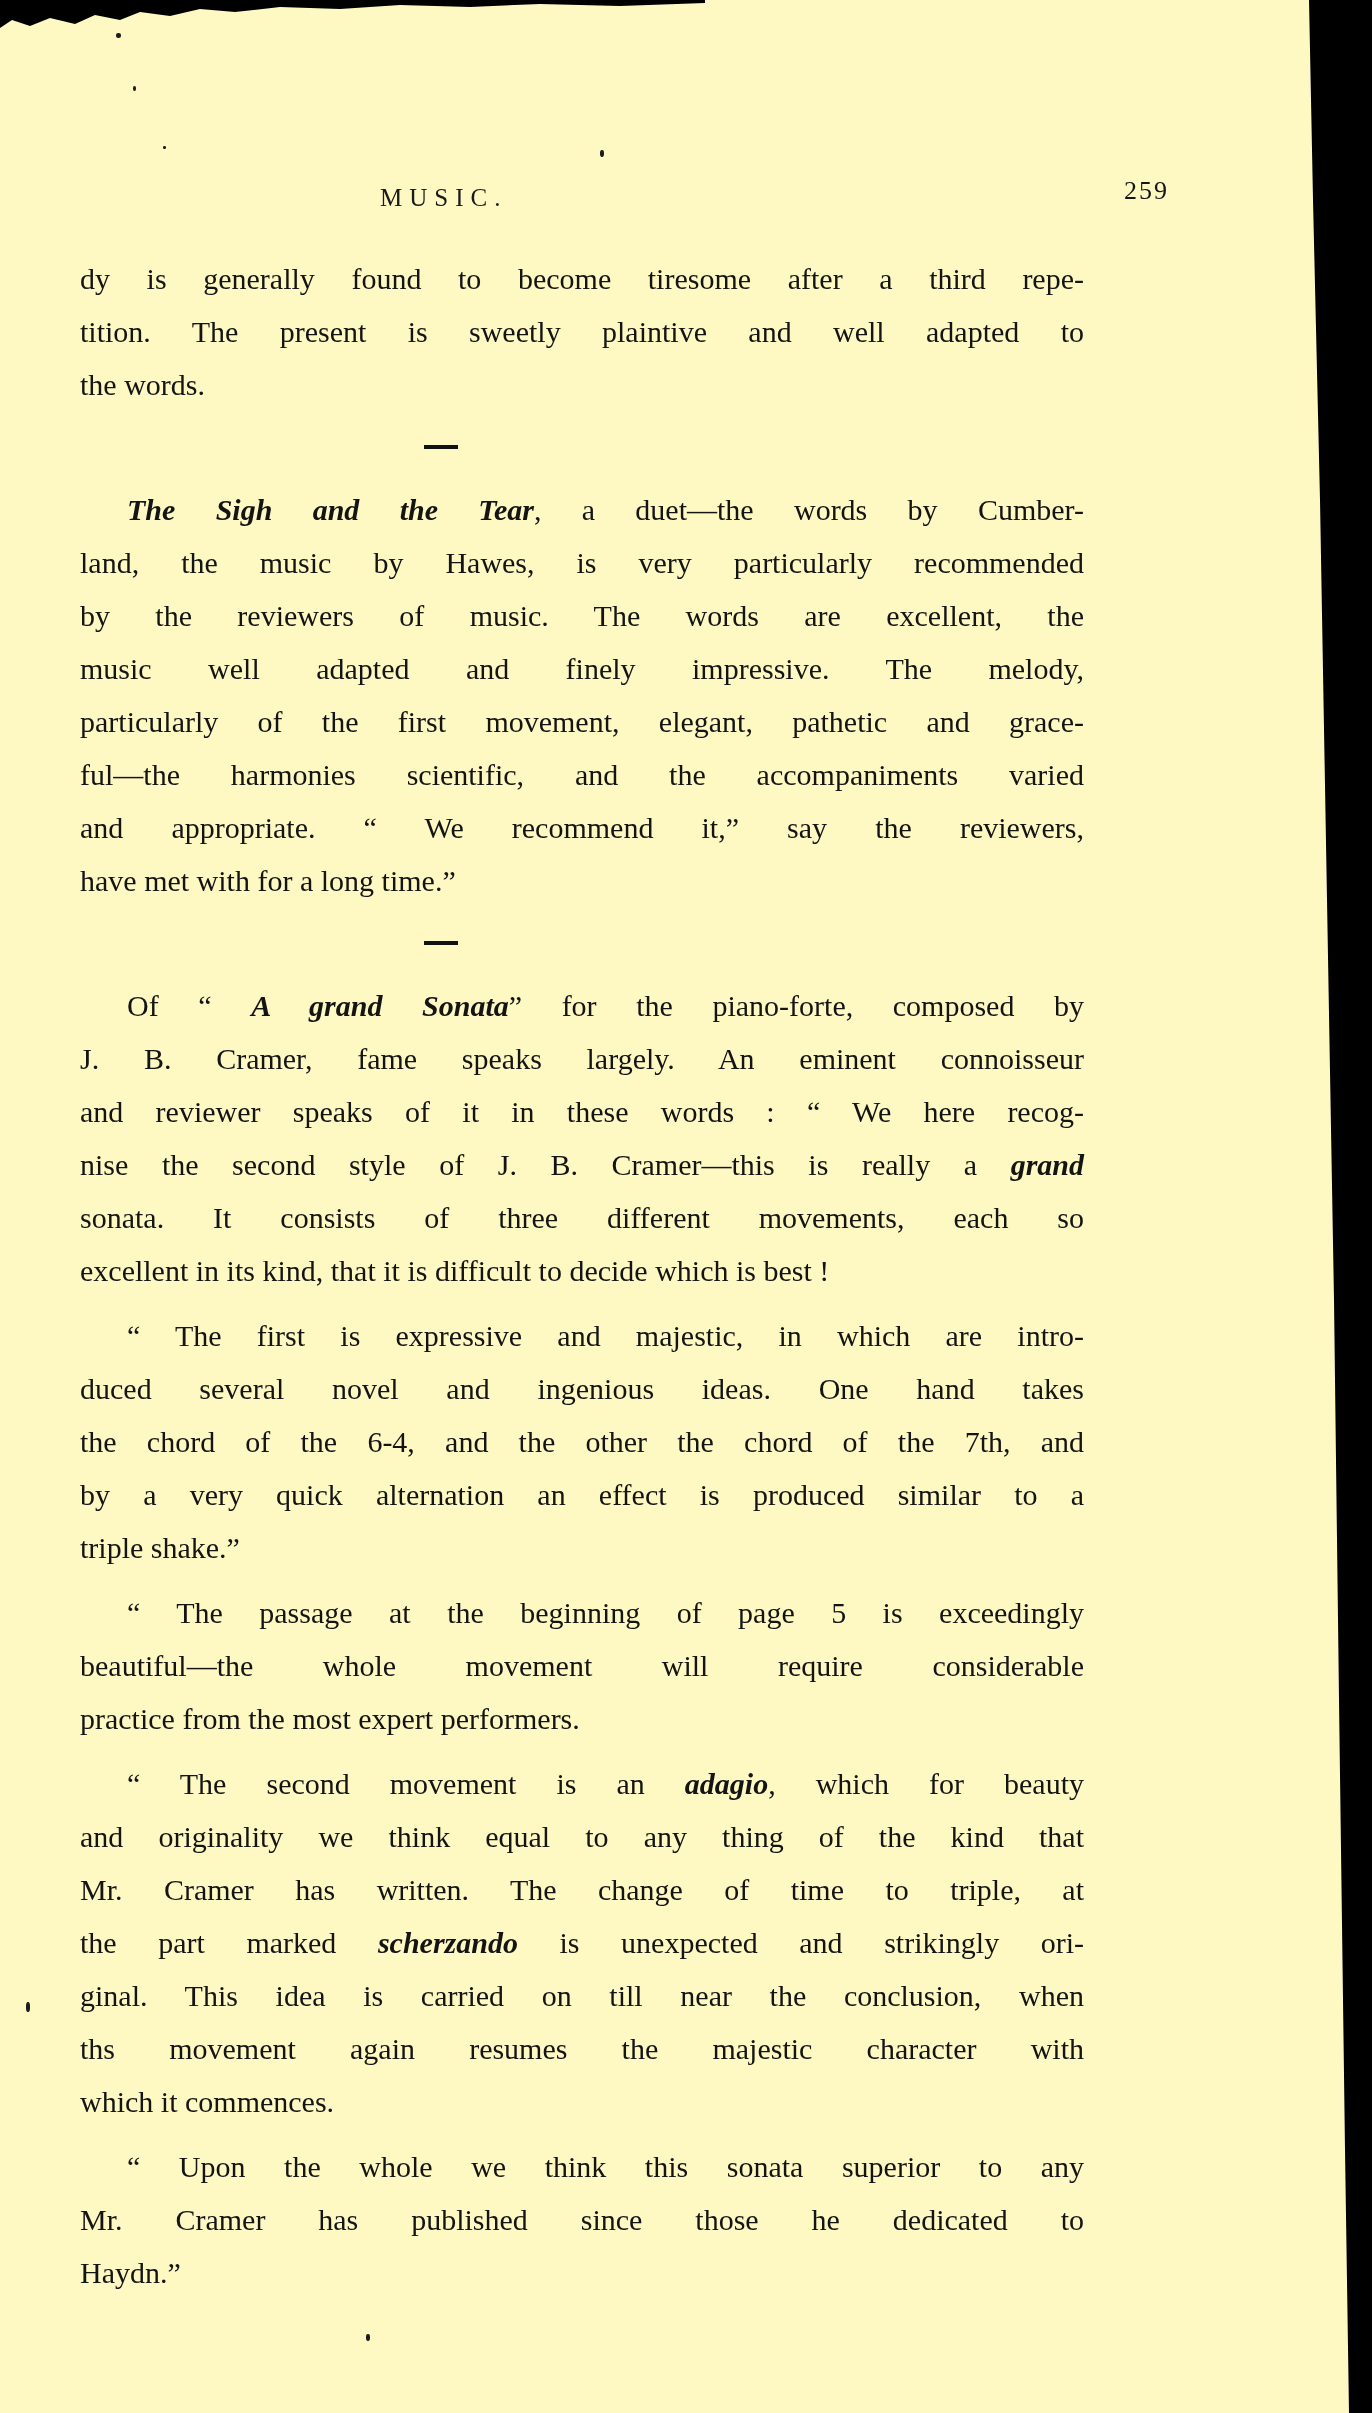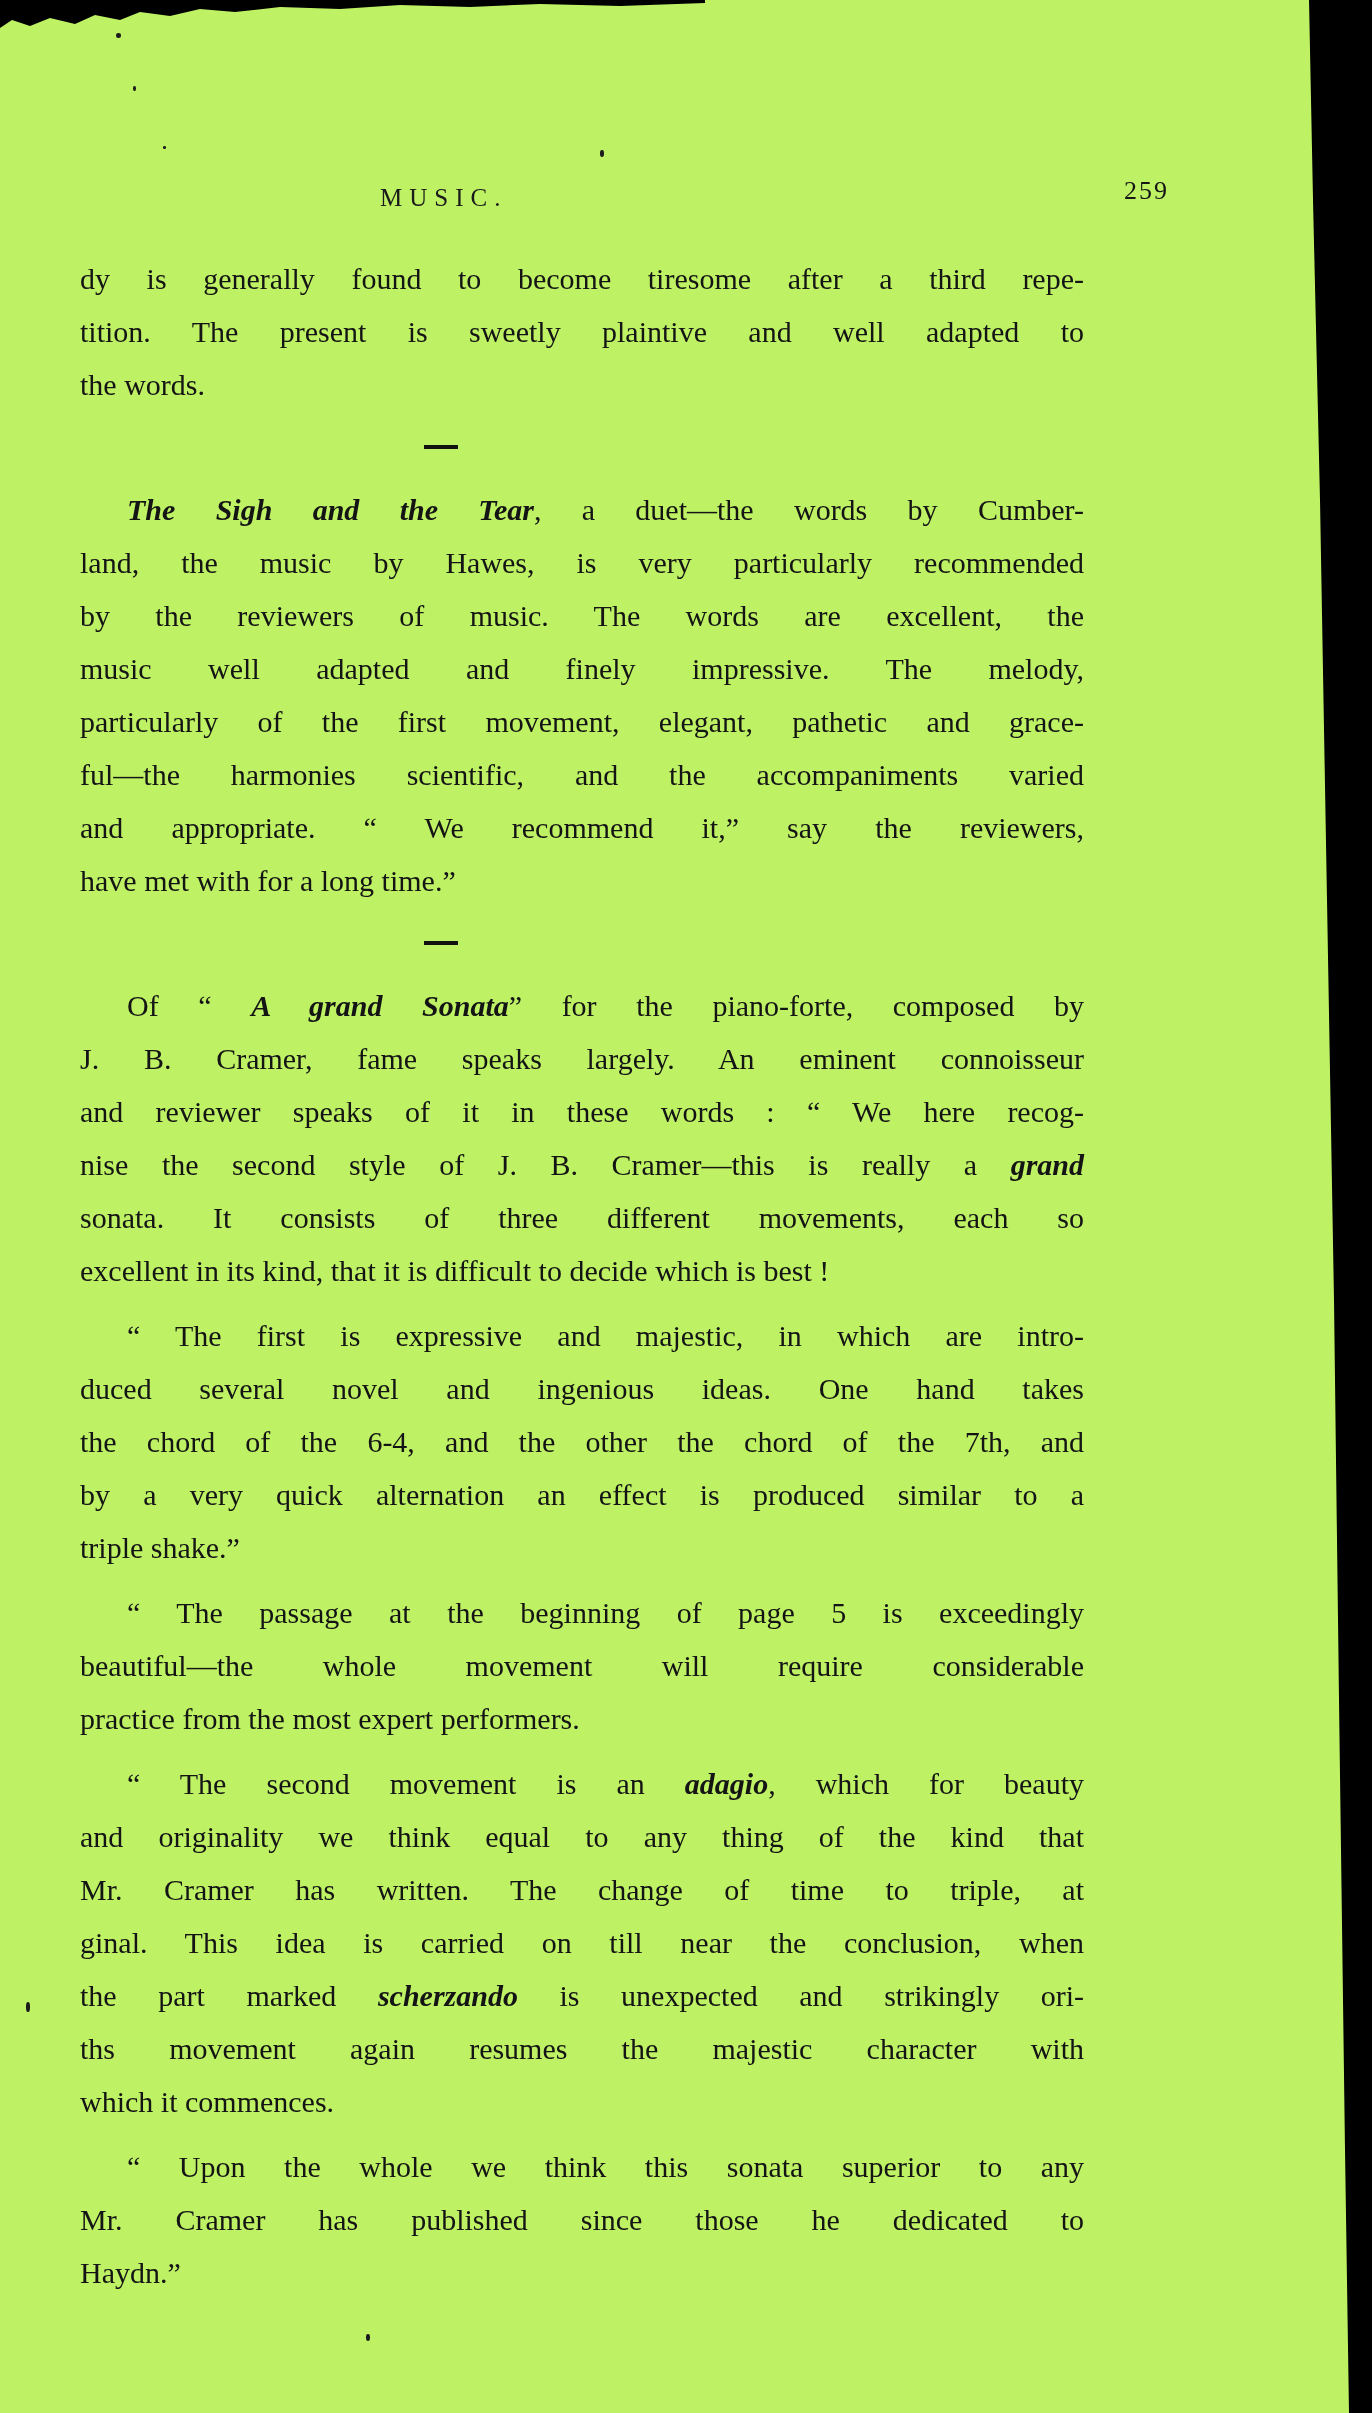--- a/index.html
+++ b/index.html
@@ -1,20 +1,20 @@
 <!DOCTYPE html>
 <html><head>
 <meta charset="utf-8">
 <style>
   html, body { margin: 0; padding: 0; background: #ffffff; }
   .page {
     position: relative;
     width: 1372px;
     height: 2413px;
-    background: #bef264;
+    background: #fef9c3;
     overflow: hidden;
     font-family: "Liberation Serif", serif;
     color: #141414;
   }
   .running-head {
     position: absolute;
     top: 184px;
     left: 380px;
     font-size: 25px;
     letter-spacing: 7px;
@@ -129,22 +129,22 @@
       </div>
       <div class="paragraph">
         <div class="line first"><span>“ The passage at the beginning of page 5 is exceedingly</span></div>
         <div class="line"><span>beautiful—the whole movement will require considerable</span></div>
         <div class="line last"><span>practice from the most expert performers.</span></div>
       </div>
       <div class="paragraph">
         <div class="line first"><span>“ The second movement is an </span><i>adagio</i><span>, which for beauty</span></div>
         <div class="line"><span>and originality we think equal to any thing of the kind that</span></div>
         <div class="line"><span>Mr. Cramer has written. The change of time to triple, at</span></div>
+        <div class="line"><span>the part marked </span><i>scherzando</i><span> is unexpected and strikingly ori-</span></div>
         <div class="line"><span>ginal. This idea is carried on till near the conclusion, when</span></div>
-        <div class="line"><span>the part marked </span><i>scherzando</i><span> is unexpected and strikingly ori-</span></div>
         <div class="line"><span>ths movement again resumes the majestic character with</span></div>
         <div class="line last"><span>which it commences.</span></div>
       </div>
       <div class="paragraph">
         <div class="line first"><span>“ Upon the whole we think this sonata superior to any</span></div>
         <div class="line"><span>Mr. Cramer has published since those he dedicated to</span></div>
         <div class="line last"><span>Haydn.”</span></div>
       </div>
     </main>
 

